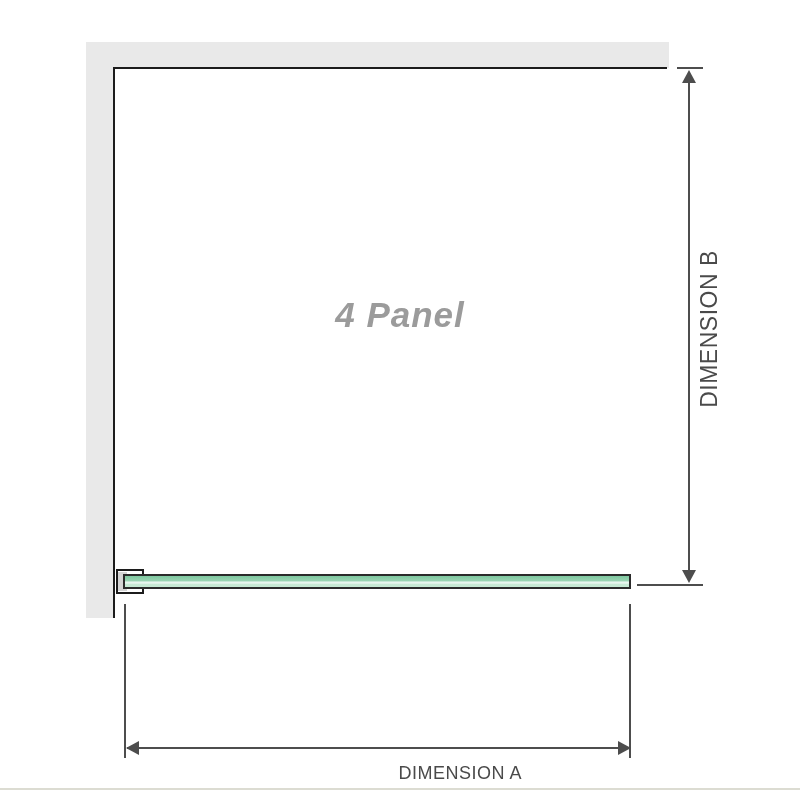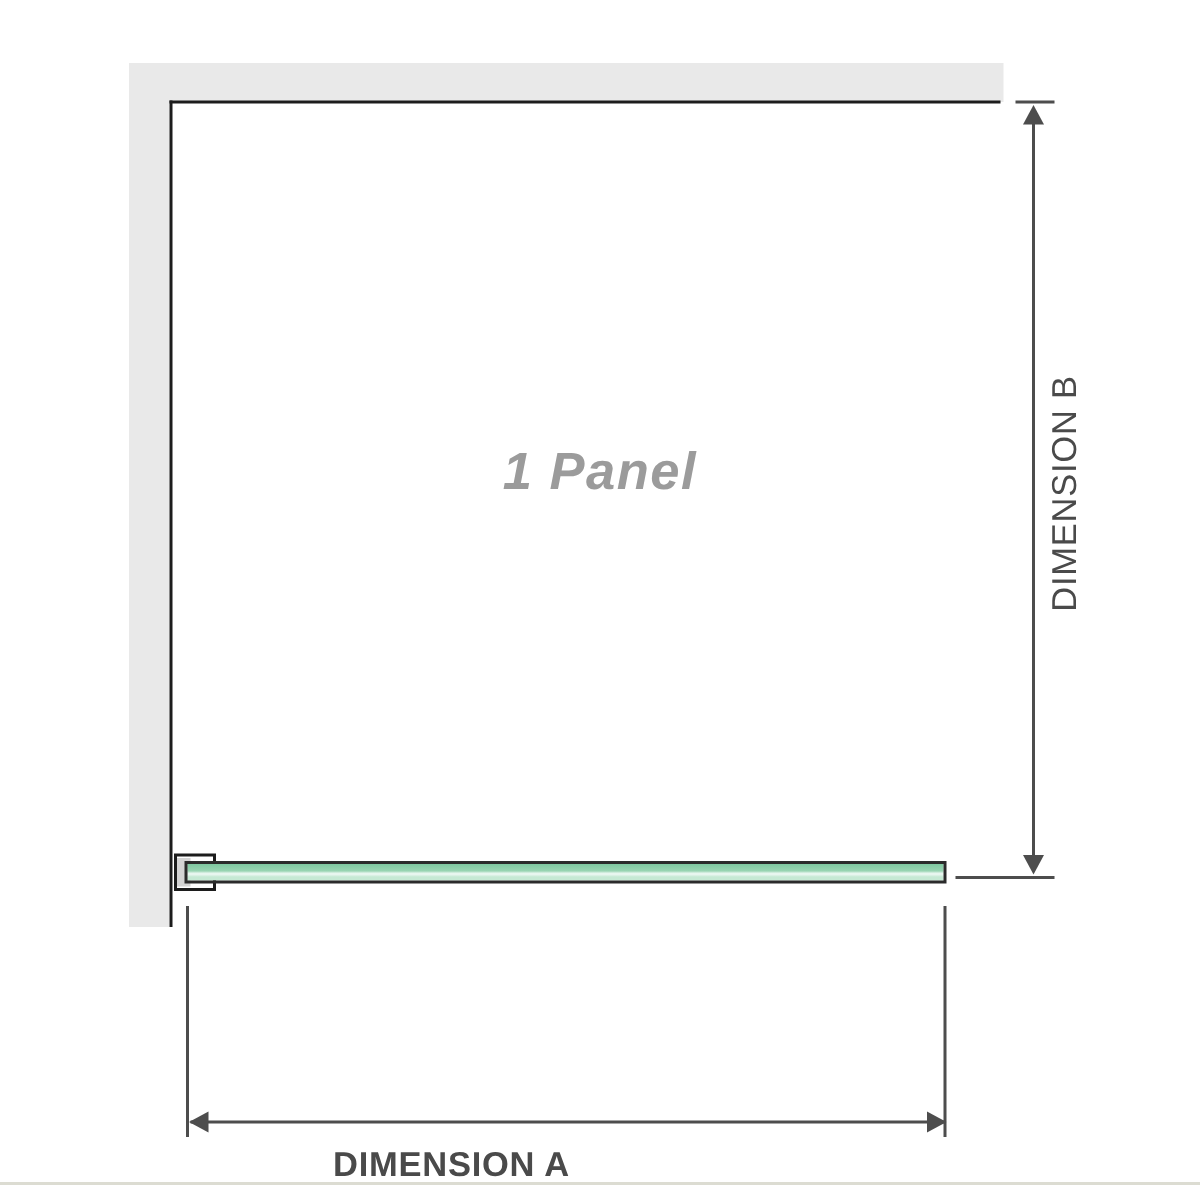--- a/index.html
+++ b/index.html
@@ -127,46 +127,45 @@
     border-right: 13px solid var(--dimension-line);
   }
   .dim-a-arrow-right {
     left: 618px; top: 741px; width: 0; height: 0;
     border-top: 7px solid transparent;
     border-bottom: 7px solid transparent;
     border-left: 13px solid var(--dimension-line);
   }
   .dim-a-label {
     left: 222px; top: 763px; width: 300px;
-    text-align: left;
-    font-size: 23px;
+    text-align: right;
+    font-size: 18px;
     letter-spacing: 0.5px;
     color: var(--dimension-text);
     white-space: nowrap;
-    font-weight: bold;
   }
 
   
   .footer-line {
     left: 0; top: 788px; width: 800px; height: 1.5px;
     background: var(--footer-line);
   }
 </style>
 </head>
 <body>
 
 <div class="stage">
 
   <div class="abs wall-top"></div>
   <div class="abs wall-left"></div>
 
   <div class="abs panel-top-edge"></div>
   <div class="abs panel-left-edge"></div>
 
-  <div class="abs panel-label">1 Panel</div>
+  <div class="abs panel-label">4 Panel</div>
 
   <div class="abs wall-bracket"></div>
   <div class="abs bracket-insert"></div>
   <div class="abs glass-bar"></div>
 
   <div class="abs dim-b-cap-top"></div>
   <div class="abs dim-b-cap-bottom"></div>
   <div class="abs dim-b-line"></div>
   <div class="abs dim-b-arrow-up"></div>
   <div class="abs dim-b-arrow-down"></div>

